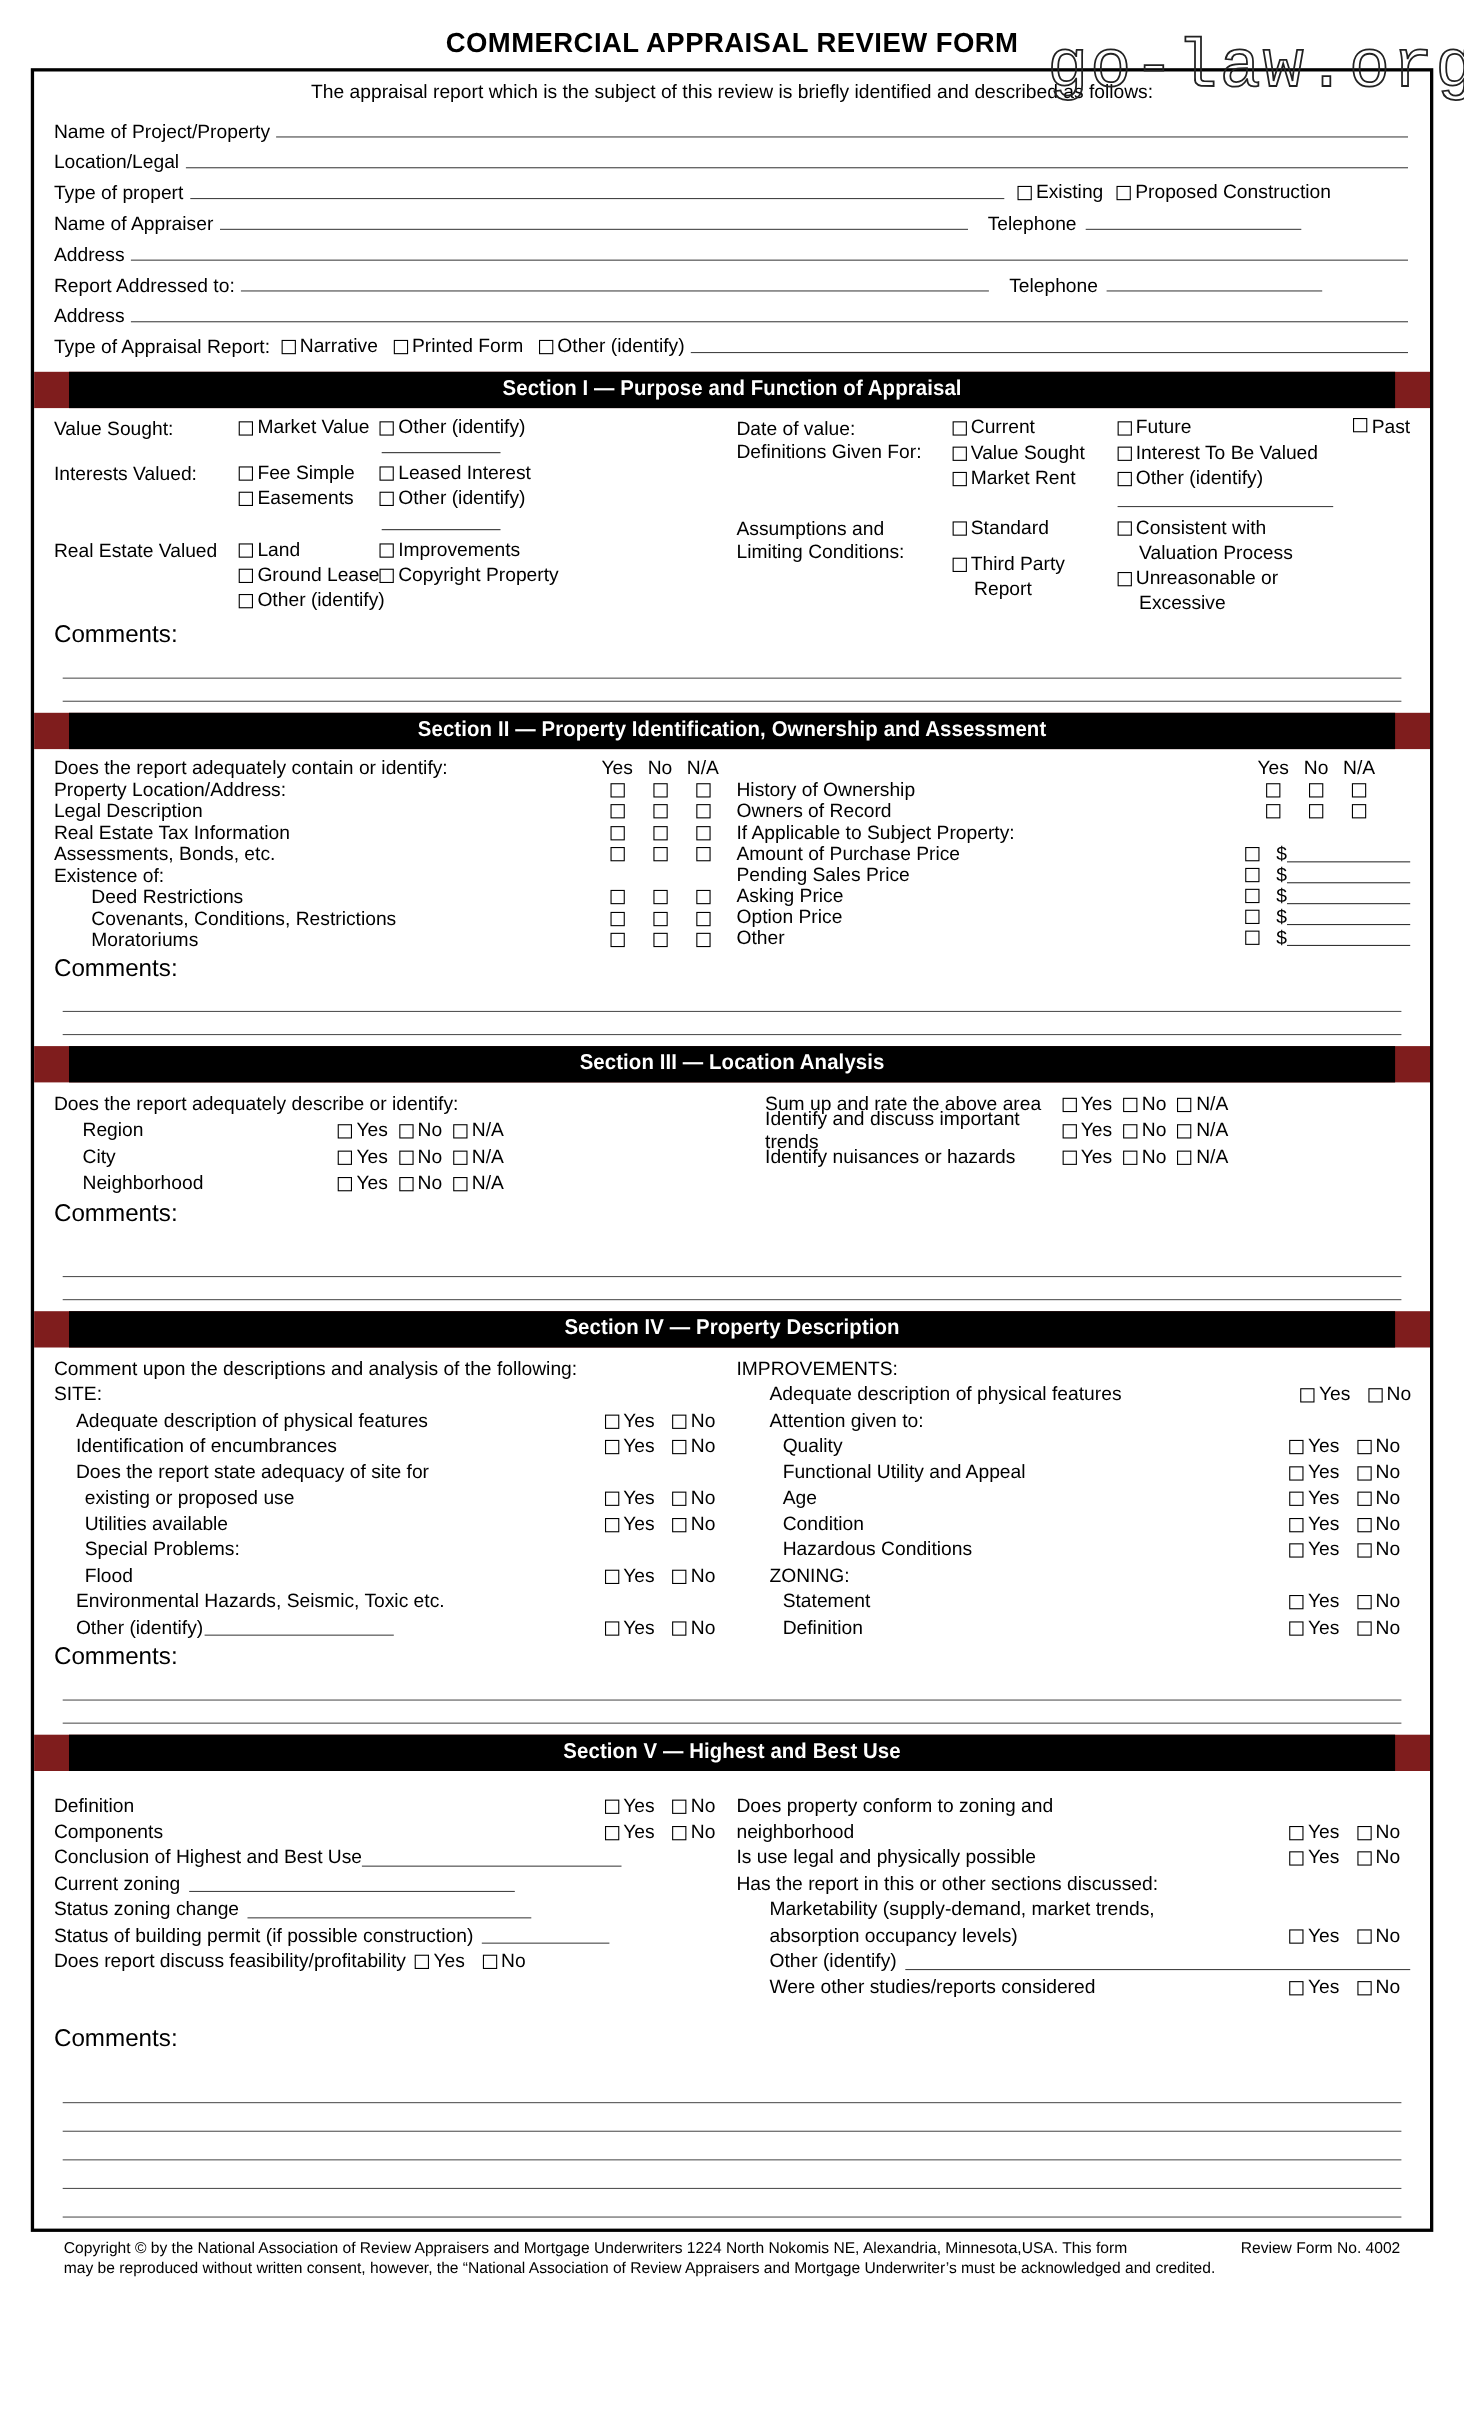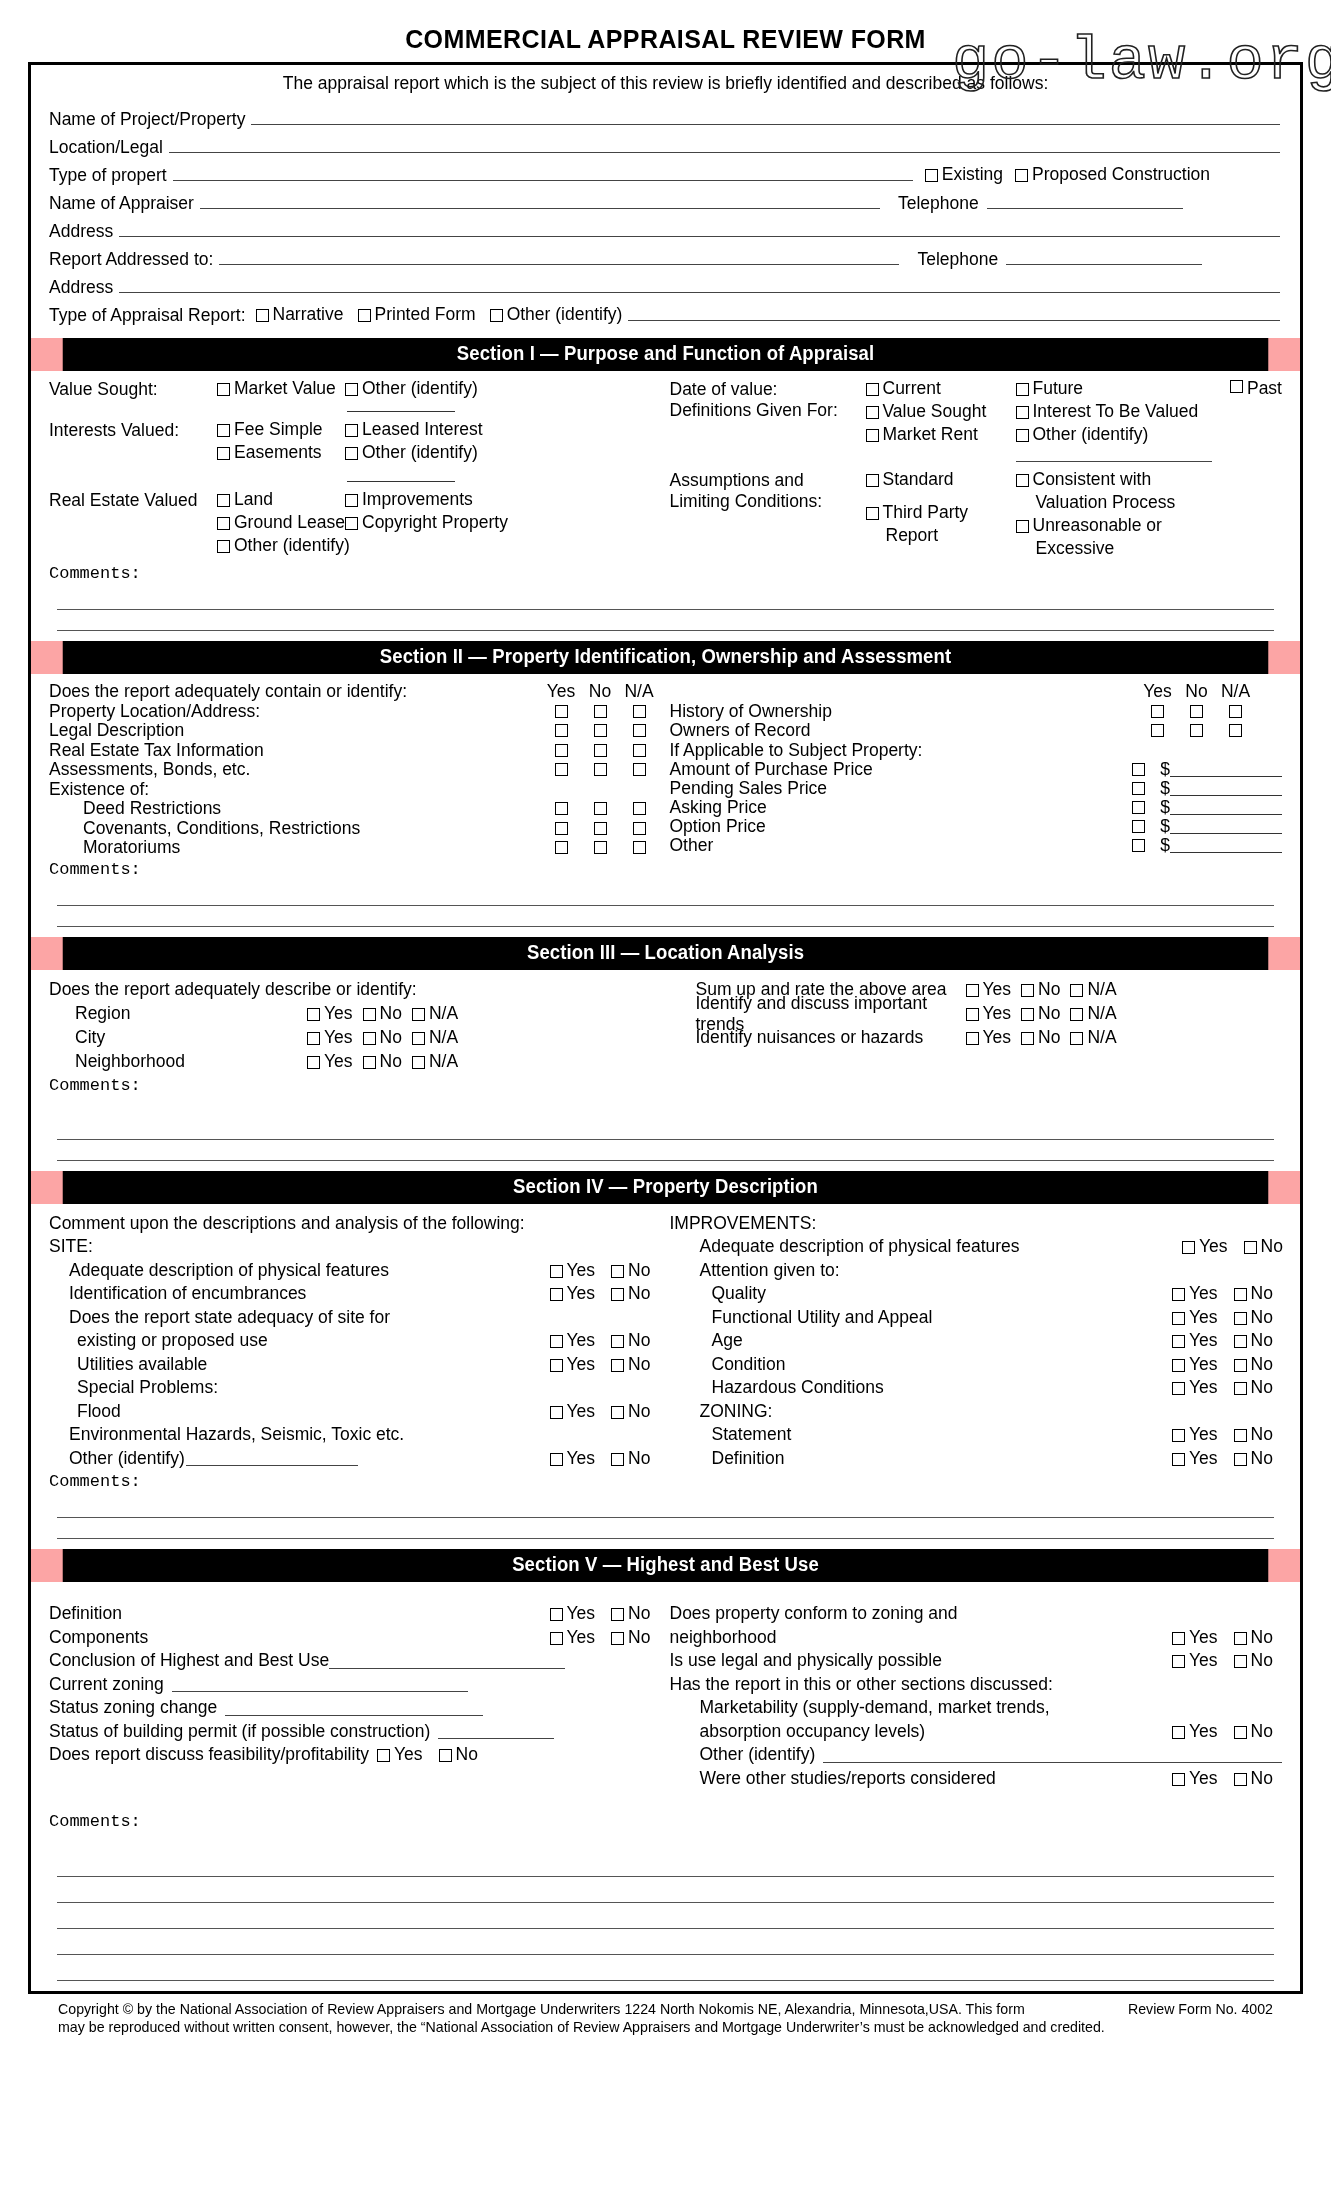--- a/index.html
+++ b/index.html
@@ -53,21 +53,21 @@
     background: #000;
     color: #fff;
     text-align: center;
     font-weight: bold;
     font-size: 19.5px;
     padding: 4px 0 6px;
     letter-spacing: .1px;
     font-stretch: condensed;
     transform: scaleX(0.95);
   }
-  .barwrap { background:#fca5a5; }
+  .barwrap { background:#7f1d1d; }
 
   
   .pad { padding: 8px 18px 10px 18px; }
   .lbl { font-size: 17.5px; white-space: nowrap; }
   .fill {
     flex: 1 1 auto;
     border-bottom: 1.6px solid #444;
     margin: 0 2px 0 6px;
     height: 17px;
   }
@@ -88,21 +88,21 @@
   
   .idblock { padding: 2px 18px 6px 18px; }
   .idline { display:flex; align-items:baseline; margin-bottom: 2px; height: 26px; }
   .intro {
     text-align: center;
     font-size: 17.5px;
     padding: 8px 10px 12px 10px;
   }
 
   
-  .comments-label { font-size: 17px; padding: 2px 0 6px 0; font-family: Liberation Mono, monospace; }
+  .comments-label { font-size: 22px; padding: 2px 0 6px 0; }
   .cline {
     border-bottom: 1.8px solid #555;
     height: 21px;
     margin: 0 8px 0 8px;
   }
 
   
   .cols { display: flex; }
   .colL { width: 50%; padding-right: 6px; }
   .colR { width: 50%; padding-left: 4px; }

